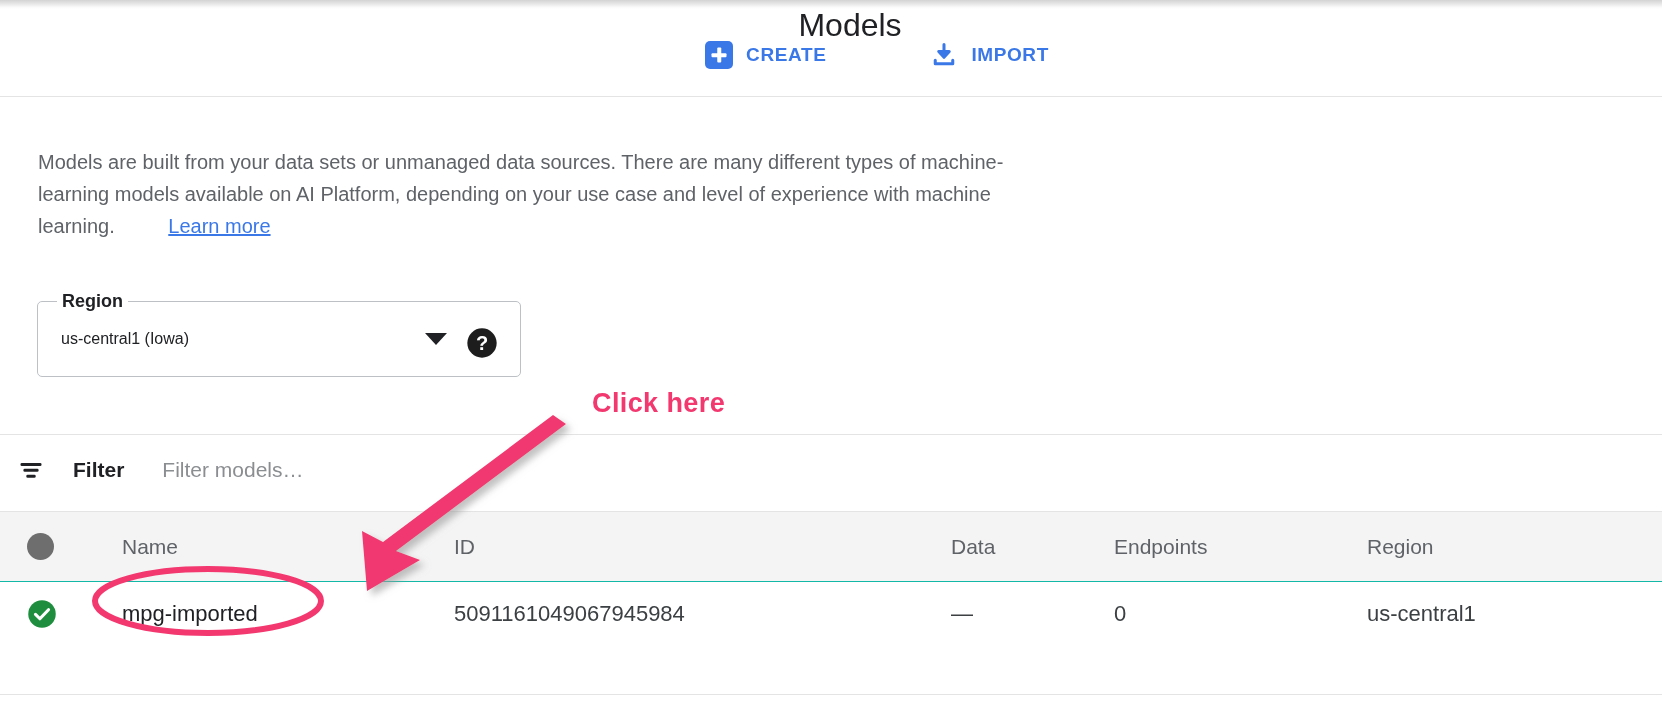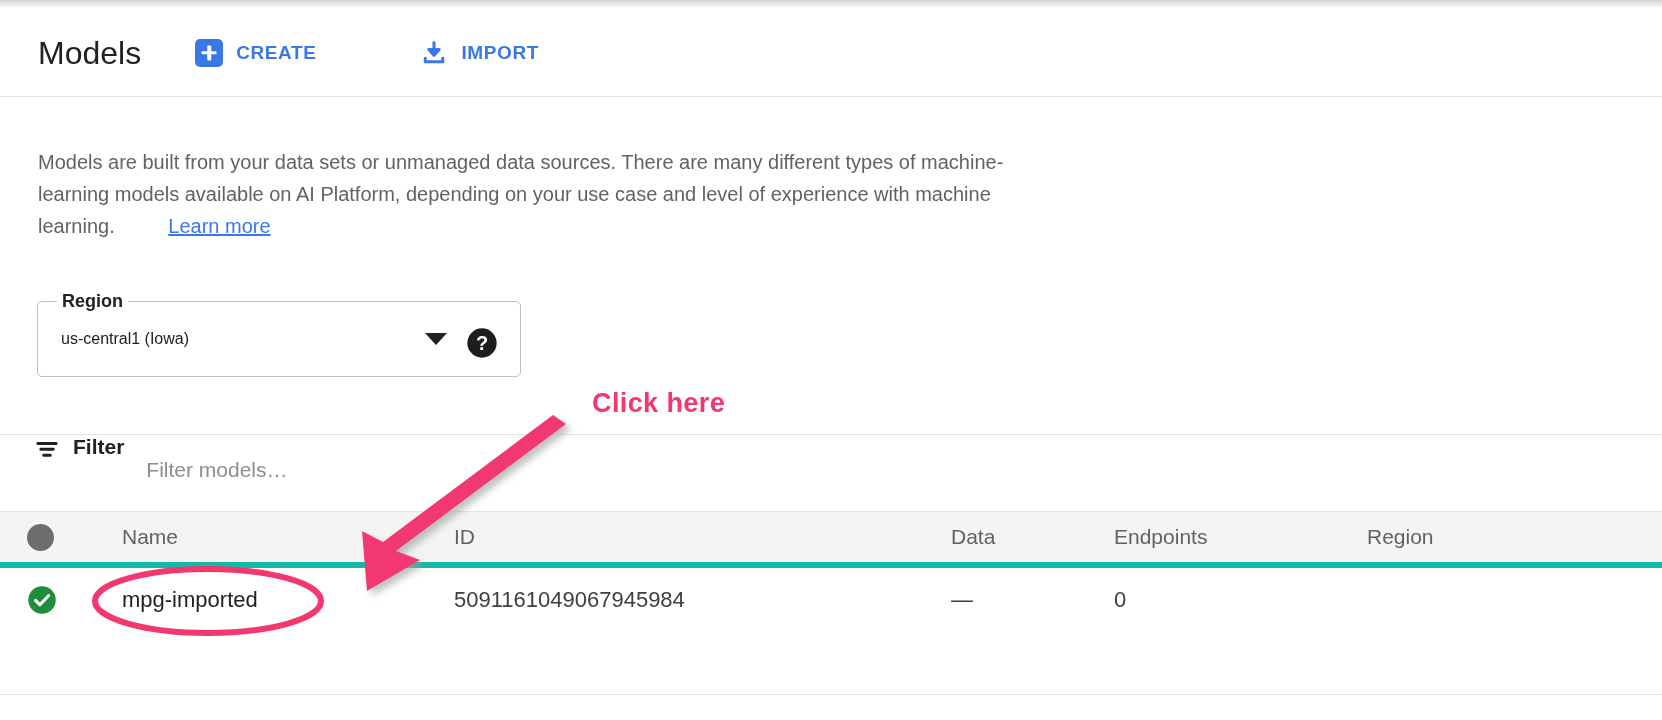--- a/index.html
+++ b/index.html
@@ -30,20 +30,21 @@
     position: absolute;
     top: 9px; left: 0;
     width: 100%;
     height: 88px;
     box-sizing: border-box;
     display: flex;
     align-items: center;
     padding-left: 38px;
     border-bottom: 1px solid #e4e4e4;
     background: #fff;
+    flex-direction: column;
   }
   .page-title {
     font-size: 32px;
     font-weight: 400;
     color: #202124;
     letter-spacing: 0px;
     line-height: 1;
     margin-right: 0;
   }
   .hdr-actions {
@@ -164,22 +165,24 @@
     width: 100%;
     height: 1px;
     background: #e4e4e4;
   }
   .filter-row {
     position: absolute;
     left: 0; top: 435px;
     width: 100%;
     height: 70px;
     display: flex;
-    padding-left: 33px;
-    box-sizing: border-box;
+    align-items: center;
+    padding-left: 17px;
+    box-sizing: border-box;
+    gap: 16px;
   }
   .filter-icon { width: 28px; height: 28px; display:block; flex: 0 0 auto;}
   .filter-label {
     margin-left: 12px;
     font-size: 21px;
     font-weight: 700;
     color: #202124;
   }
   .filter-input {
     margin-left: 20px;
@@ -195,24 +198,24 @@
 
   
   .table {
     position: absolute;
     left: 0; top: 511px;
     width: 100%;
   }
   .thead-row {
     display: flex;
     align-items: center;
-    height: 57px;
+    height: 71px;
     background: #f4f4f4;
     border-top: 1px solid #e4e4e4;
-    border-bottom: 6px solid #14b8a6;
+    border-bottom: 1px solid #14b8a6;
     box-sizing: border-box;
   }
   .tbody-row {
     display: flex;
     align-items: center;
     height: 63px;
     background: #ffffff;
     box-sizing: border-box;
     cursor: pointer;
   }
@@ -338,20 +341,21 @@
     <div class="cell col-sel">
       <svg class="check-circle" viewBox="0 0 24 24">
         <circle cx="12" cy="12" r="11" fill="#1e8e3e"></circle>
         <path d="M6.8 12.3 L10.3 15.8 L17.2 8.6" fill="none" stroke="#ffffff" stroke-width="2.5" stroke-linecap="round" stroke-linejoin="round"></path>
       </svg>
     </div>
     <div class="cell col-name name-cell">mpg-imported</div>
     <div class="cell col-id">5091161049067945984</div>
     <div class="cell col-data">—</div>
     <div class="cell col-endp">0</div>
+    <div class="cell col-reg">us-central1</div>
   </div>
 
 </div>
 <div class="row-divider-bottom"></div>
 
 <svg class="anno" viewBox="0 0 1662 720">
   <defs>
     <filter id="anno-shadow" x="-40%" y="-40%" width="200%" height="200%">
       <feDropShadow dx="5" dy="5" stdDeviation="3.5" flood-color="#9a9a9a" flood-opacity="0.6"></feDropShadow>
     </filter>

